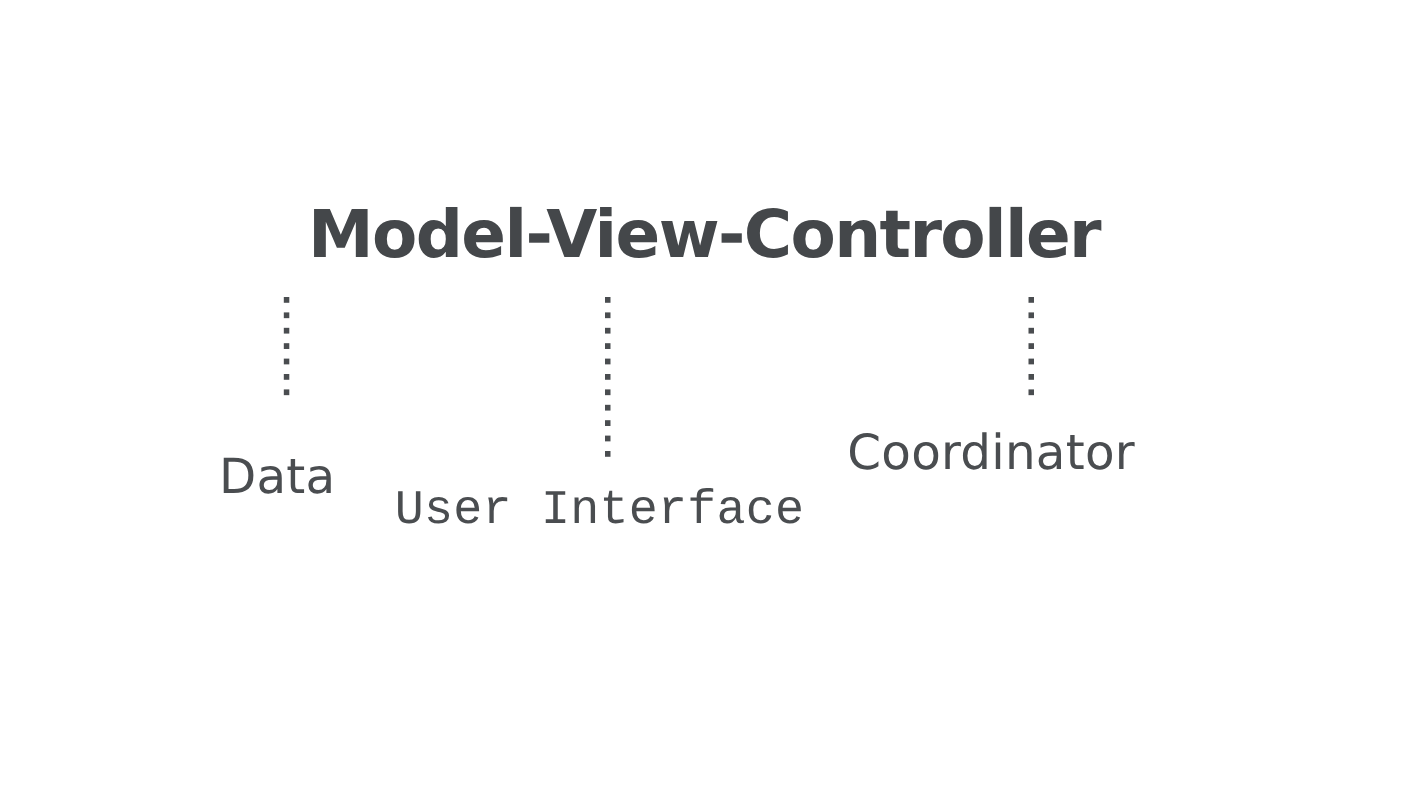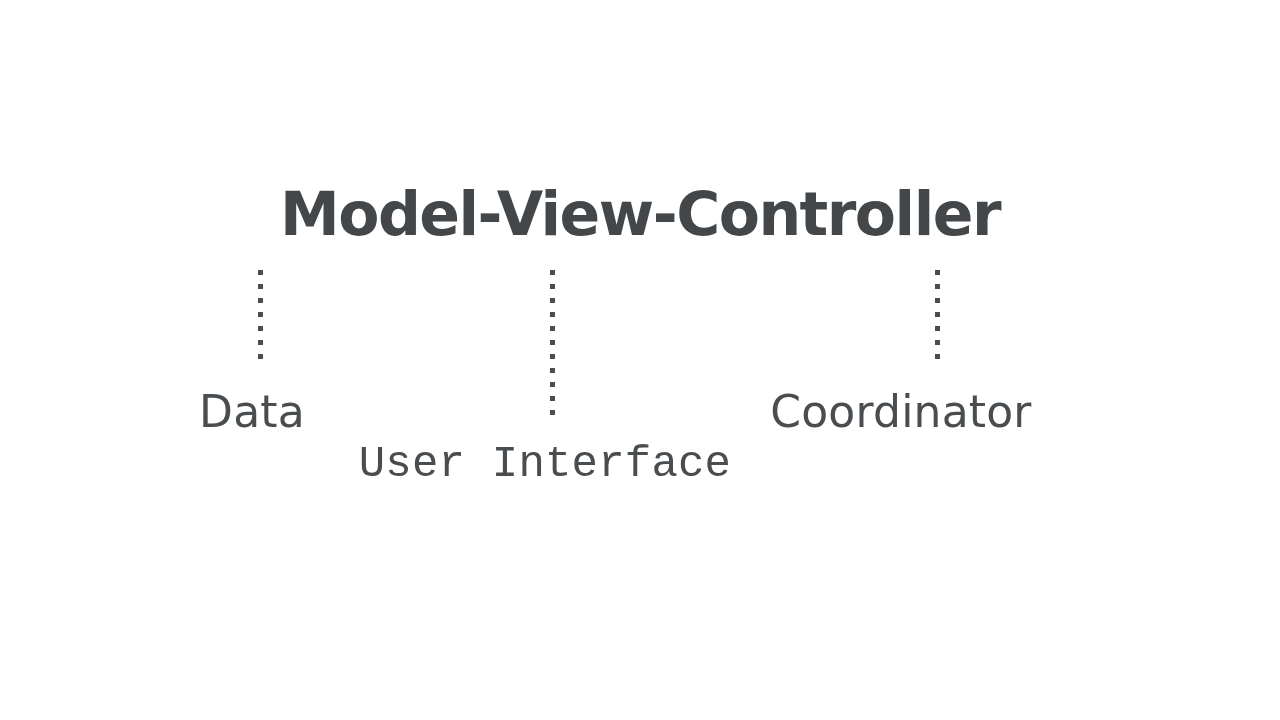--- a/index.html
+++ b/index.html
@@ -72,19 +72,19 @@
 <div id="slide">
 
   <div class="title">Model-View-Controller</div>
 
   <div class="connector" style="left:258px; top:270px; height:96px;"></div>
 
   <div class="connector" style="left:550px; top:270px; height:150px;"></div>
 
   <div class="connector" style="left:935px; top:270px; height:96px;"></div>
 
-  <div class="leaf-label" style="left:252px; top:386px;">Data</div>
+  <div class="leaf-label" style="left:252px; top:408px;">Data</div>
 
   <div class="leaf-label" style="left:545px; top:438px;font-family:Liberation Mono, monospace;">User Interface</div>
 
   <div class="leaf-label" style="left:901px; top:386px;">Coordinator</div>
 
 </div>
 
 </body></html>

